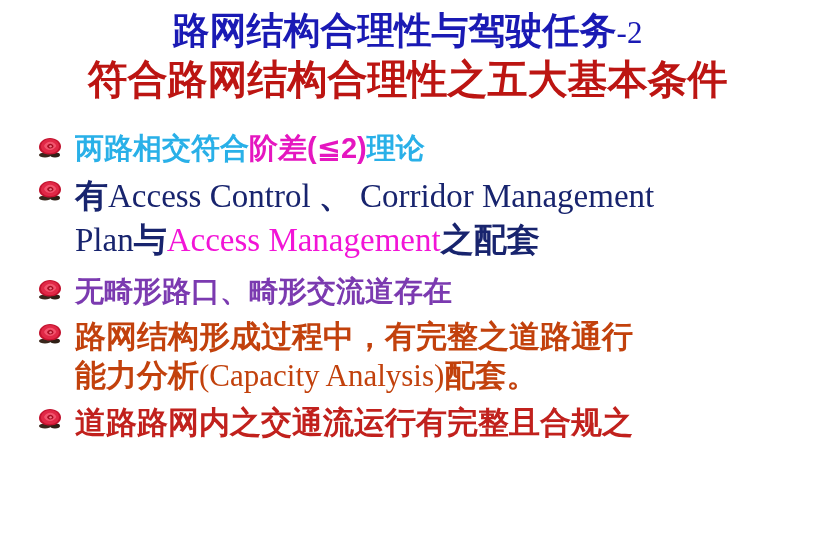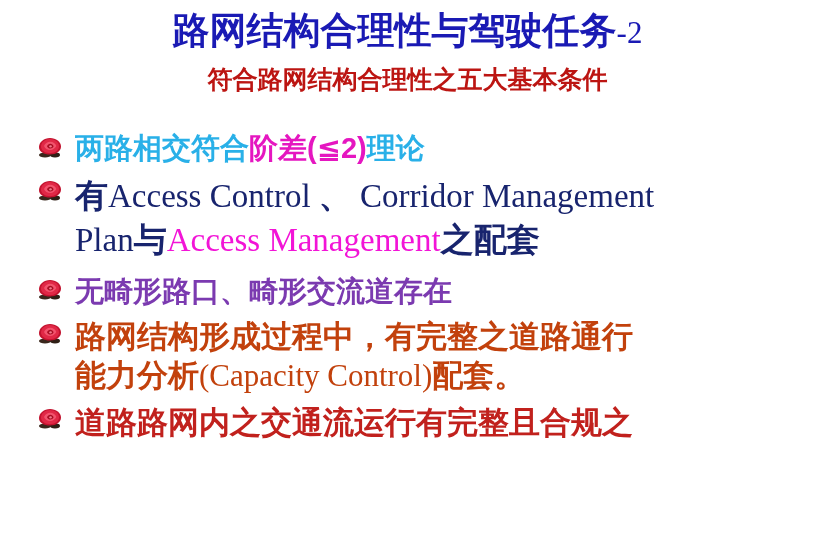--- a/index.html
+++ b/index.html
@@ -33,21 +33,21 @@
     letter-spacing:0px;
     white-space:nowrap;
   }
   .title-line1 .suffix {
     font-family:"Liberation Serif","DejaVu Serif",serif;
     font-size:31px;
     font-weight:400;
   }
   .title-line2 {
     font-family:"Liberation Sans","DejaVu Sans",sans-serif;
-    font-size:25px;
+    font-size:40px;
     font-weight:700;
     color:#bc1512;
     line-height:42px;
     white-space:nowrap;
     margin-top:2px;
   }
 
   
   #body-block {
     position:absolute;
@@ -191,21 +191,21 @@
         <path d="M3 12c0-5 5-9 11-9s11 3.6 11 8.6c0 4.6-4.8 8-11 8S3 16.6 3 12z" fill="#c2122e"></path>
         <path d="M5 11.5c0-4.2 4.2-7.6 9-7.6s9 3.2 9 7.4c0 4-4 6.9-9 6.9s-9-2.7-9-6.7z" fill="#e02846"></path>
         <path d="M8 11c1-2.6 3.4-4.2 6.2-4.2 2.9 0 5.3 1.7 6.1 4.3-1.1 2.4-3.4 3.9-6.1 3.9S9 13.5 8 11z" fill="#f2536d"></path>
         <path d="M11 11.2c.6-1.5 1.9-2.4 3.3-2.4 1.5 0 2.8 1 3.3 2.5-.6 1.4-1.9 2.2-3.3 2.2s-2.7-.9-3.3-2.3z" fill="#a90d22"></path>
         <path d="M13 11.4c.3-.7.9-1.1 1.5-1.1.7 0 1.3.5 1.5 1.2-.3.6-.9 1-1.5 1s-1.2-.4-1.5-1.1z" fill="#f07a8d"></path>
       </svg>
       <div class="btext b4">
         <span>路网结构形成过程中，有完整之道路通行</span>
       </div>
       <div class="btext b4">
-        <span>能力分析</span><span class="lat">(Capacity Control)</span><span>配套。</span>
+        <span>能力分析</span><span class="lat">(Capacity Analysis)</span><span>配套。</span>
       </div>
     </div>
 
     <div class="bullet-row row-gap-5">
       <svg class="rose-icon" viewBox="0 0 28 24" aria-hidden="true">
         <ellipse cx="9" cy="20" rx="6" ry="2.6" fill="#3a271c"></ellipse>
         <ellipse cx="19" cy="20" rx="5" ry="2.4" fill="#2f1f16"></ellipse>
         <path d="M3 12c0-5 5-9 11-9s11 3.6 11 8.6c0 4.6-4.8 8-11 8S3 16.6 3 12z" fill="#c2122e"></path>
         <path d="M5 11.5c0-4.2 4.2-7.6 9-7.6s9 3.2 9 7.4c0 4-4 6.9-9 6.9s-9-2.7-9-6.7z" fill="#e02846"></path>
         <path d="M8 11c1-2.6 3.4-4.2 6.2-4.2 2.9 0 5.3 1.7 6.1 4.3-1.1 2.4-3.4 3.9-6.1 3.9S9 13.5 8 11z" fill="#f2536d"></path>

